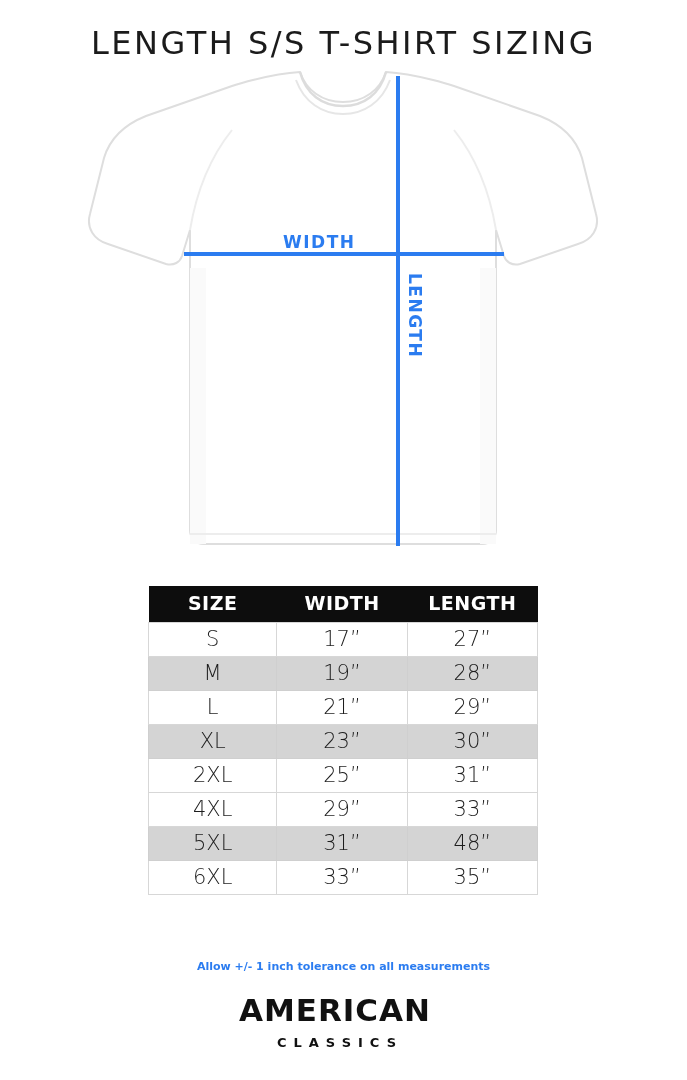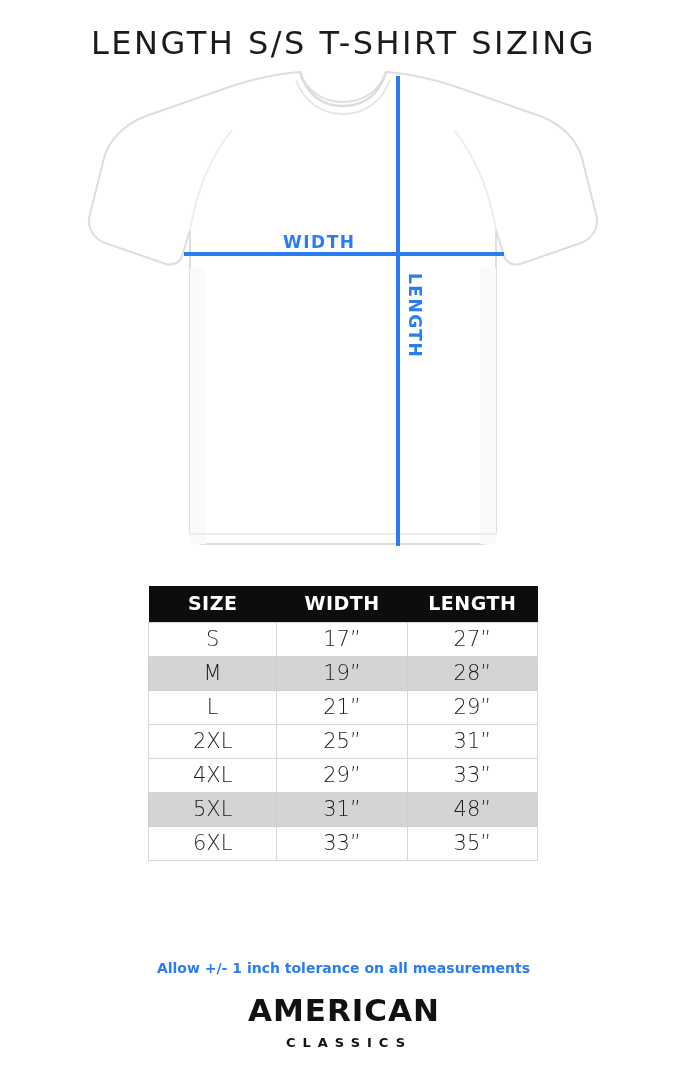--- a/index.html
+++ b/index.html
@@ -101,29 +101,29 @@
 
   
   .tolerance {
     position: absolute;
     top: 960px;
     left: 0;
     width: 687px;
     text-align: center;
     color: #2b7cf0;
     font-family: "DejaVu Sans", sans-serif;
-    font-size: 14px;
+    font-size: 11px;
     font-weight: bold;
   }
 
   
   .brand {
     position: absolute;
     top: 993px;
-    left: 13px;
+    left: 4px;
     width: 662px;
     text-align: center;
   }
   .brand-main {
     font-family: "DejaVu Sans", sans-serif;
     font-size: 31px;
     font-weight: bold;
     letter-spacing: 1px;
     color: #111111;
     display: block;
@@ -214,20 +214,25 @@
       <tr class="even">
         <td>M</td>
         <td>19”</td>
         <td>28”</td>
       </tr>
       <tr class="odd">
         <td>L</td>
         <td>21”</td>
         <td>29”</td>
       </tr>
+      <tr class="even">
+        <td>XL</td>
+        <td>23”</td>
+        <td>30”</td>
+      </tr>
       <tr class="odd">
         <td>2XL</td>
         <td>25”</td>
         <td>31”</td>
       </tr>
       <tr class="odd">
         <td>4XL</td>
         <td>29”</td>
         <td>33”</td>
       </tr>

